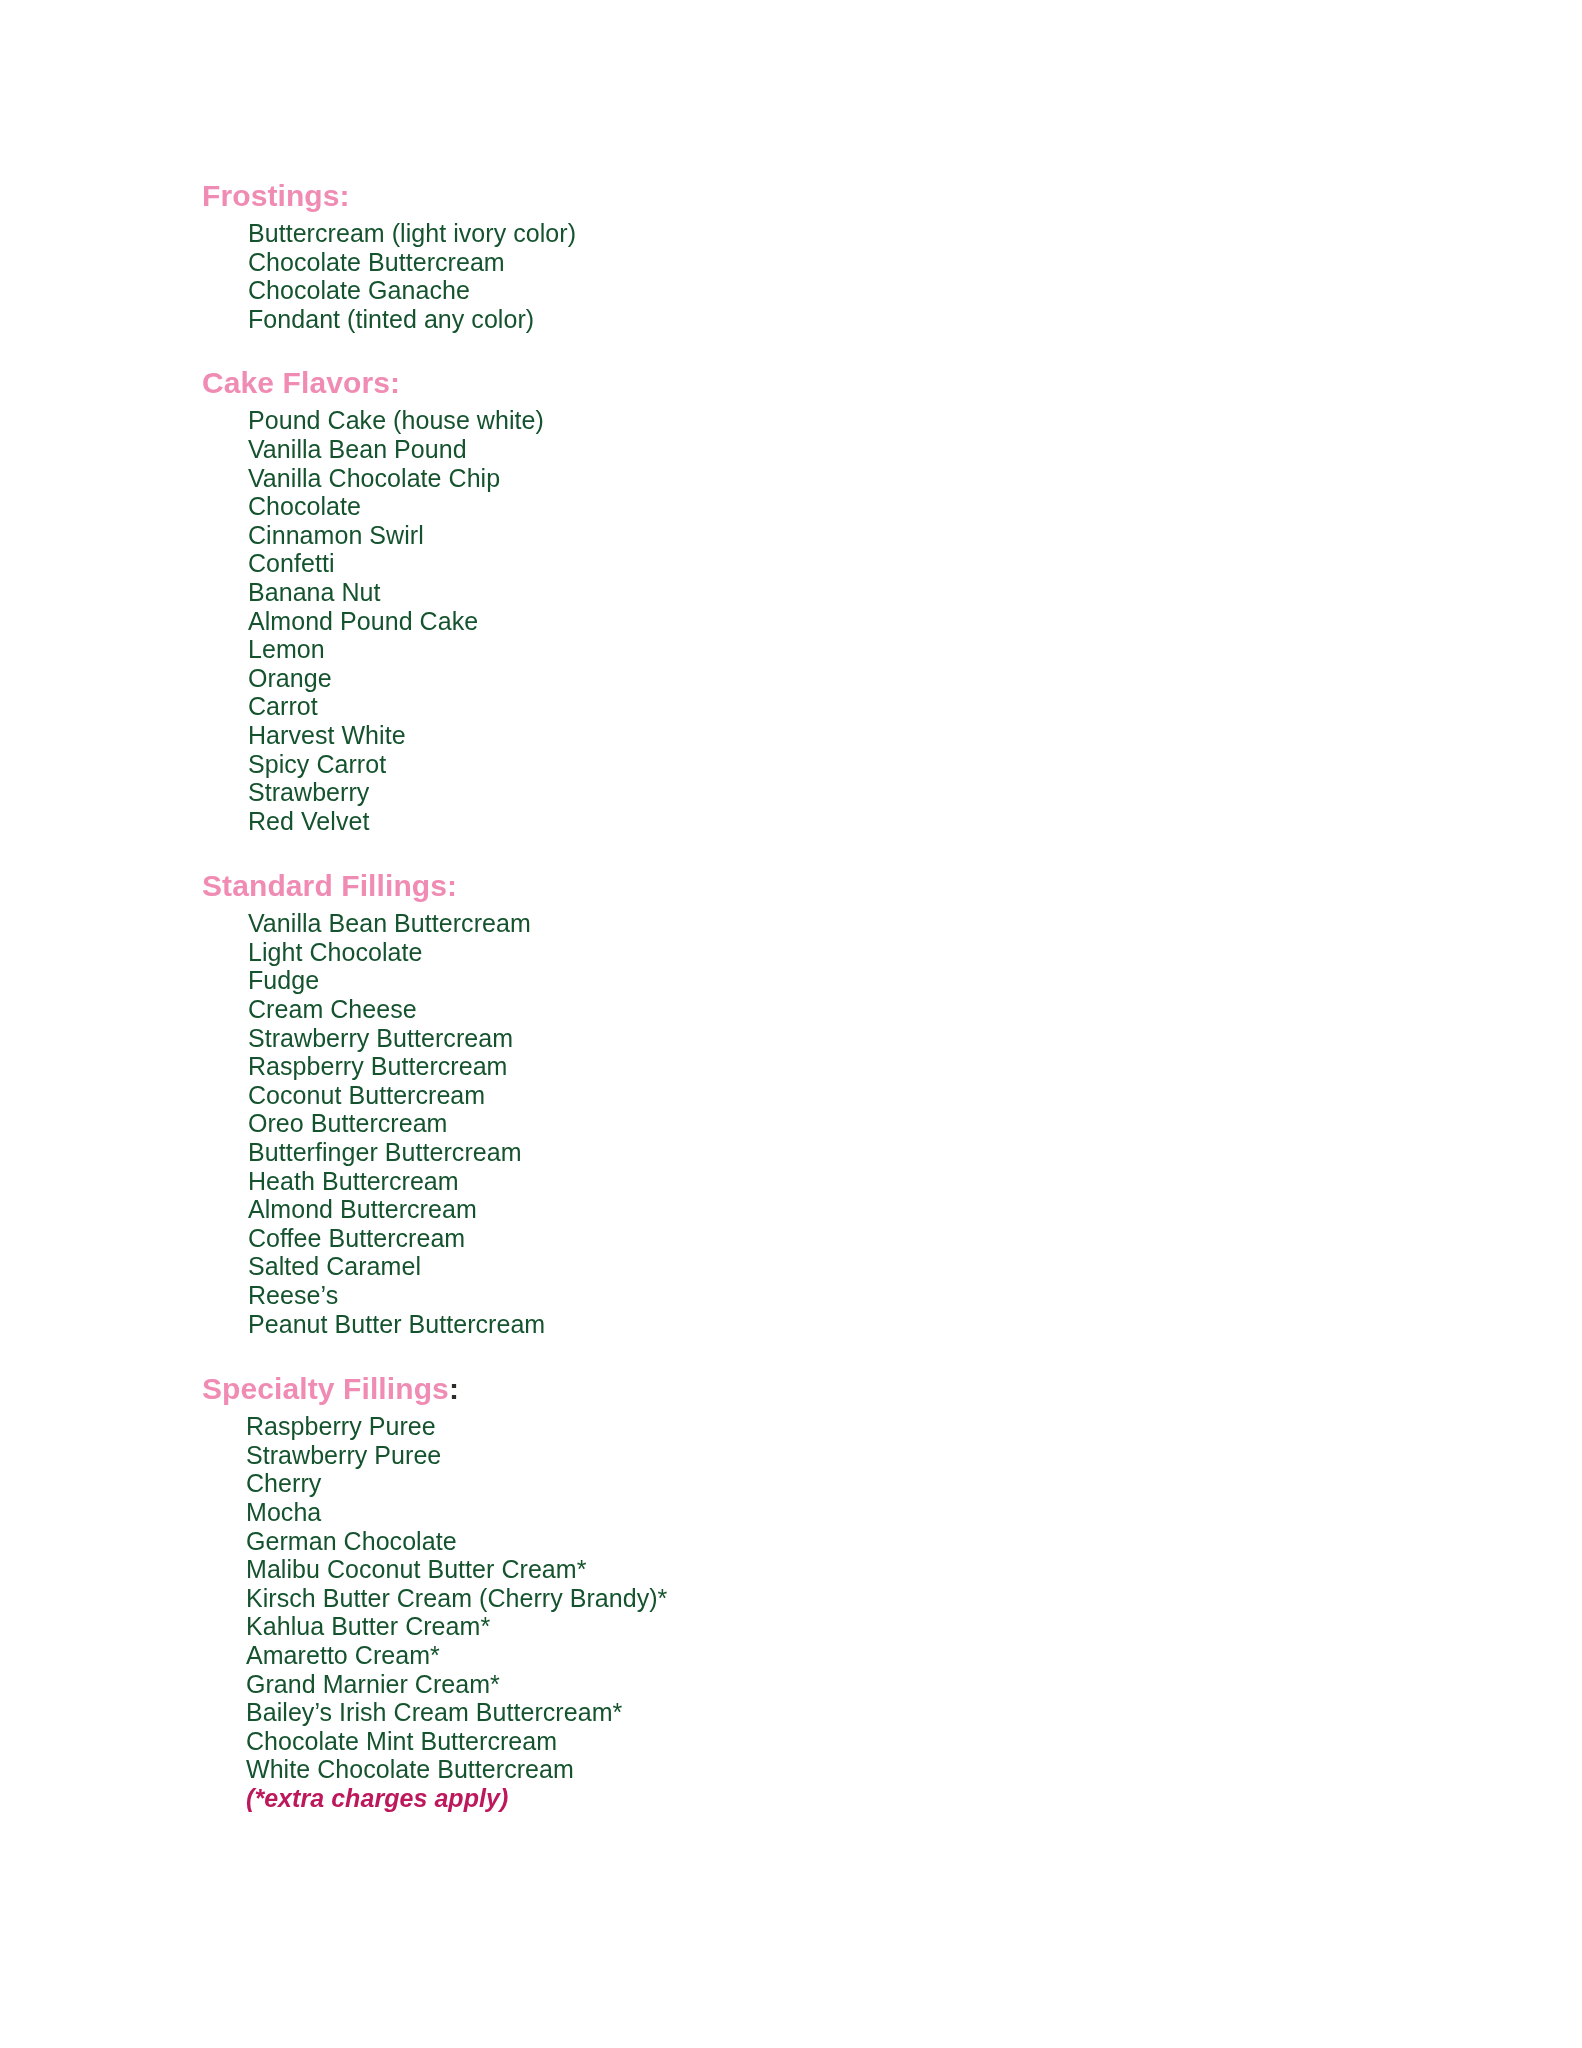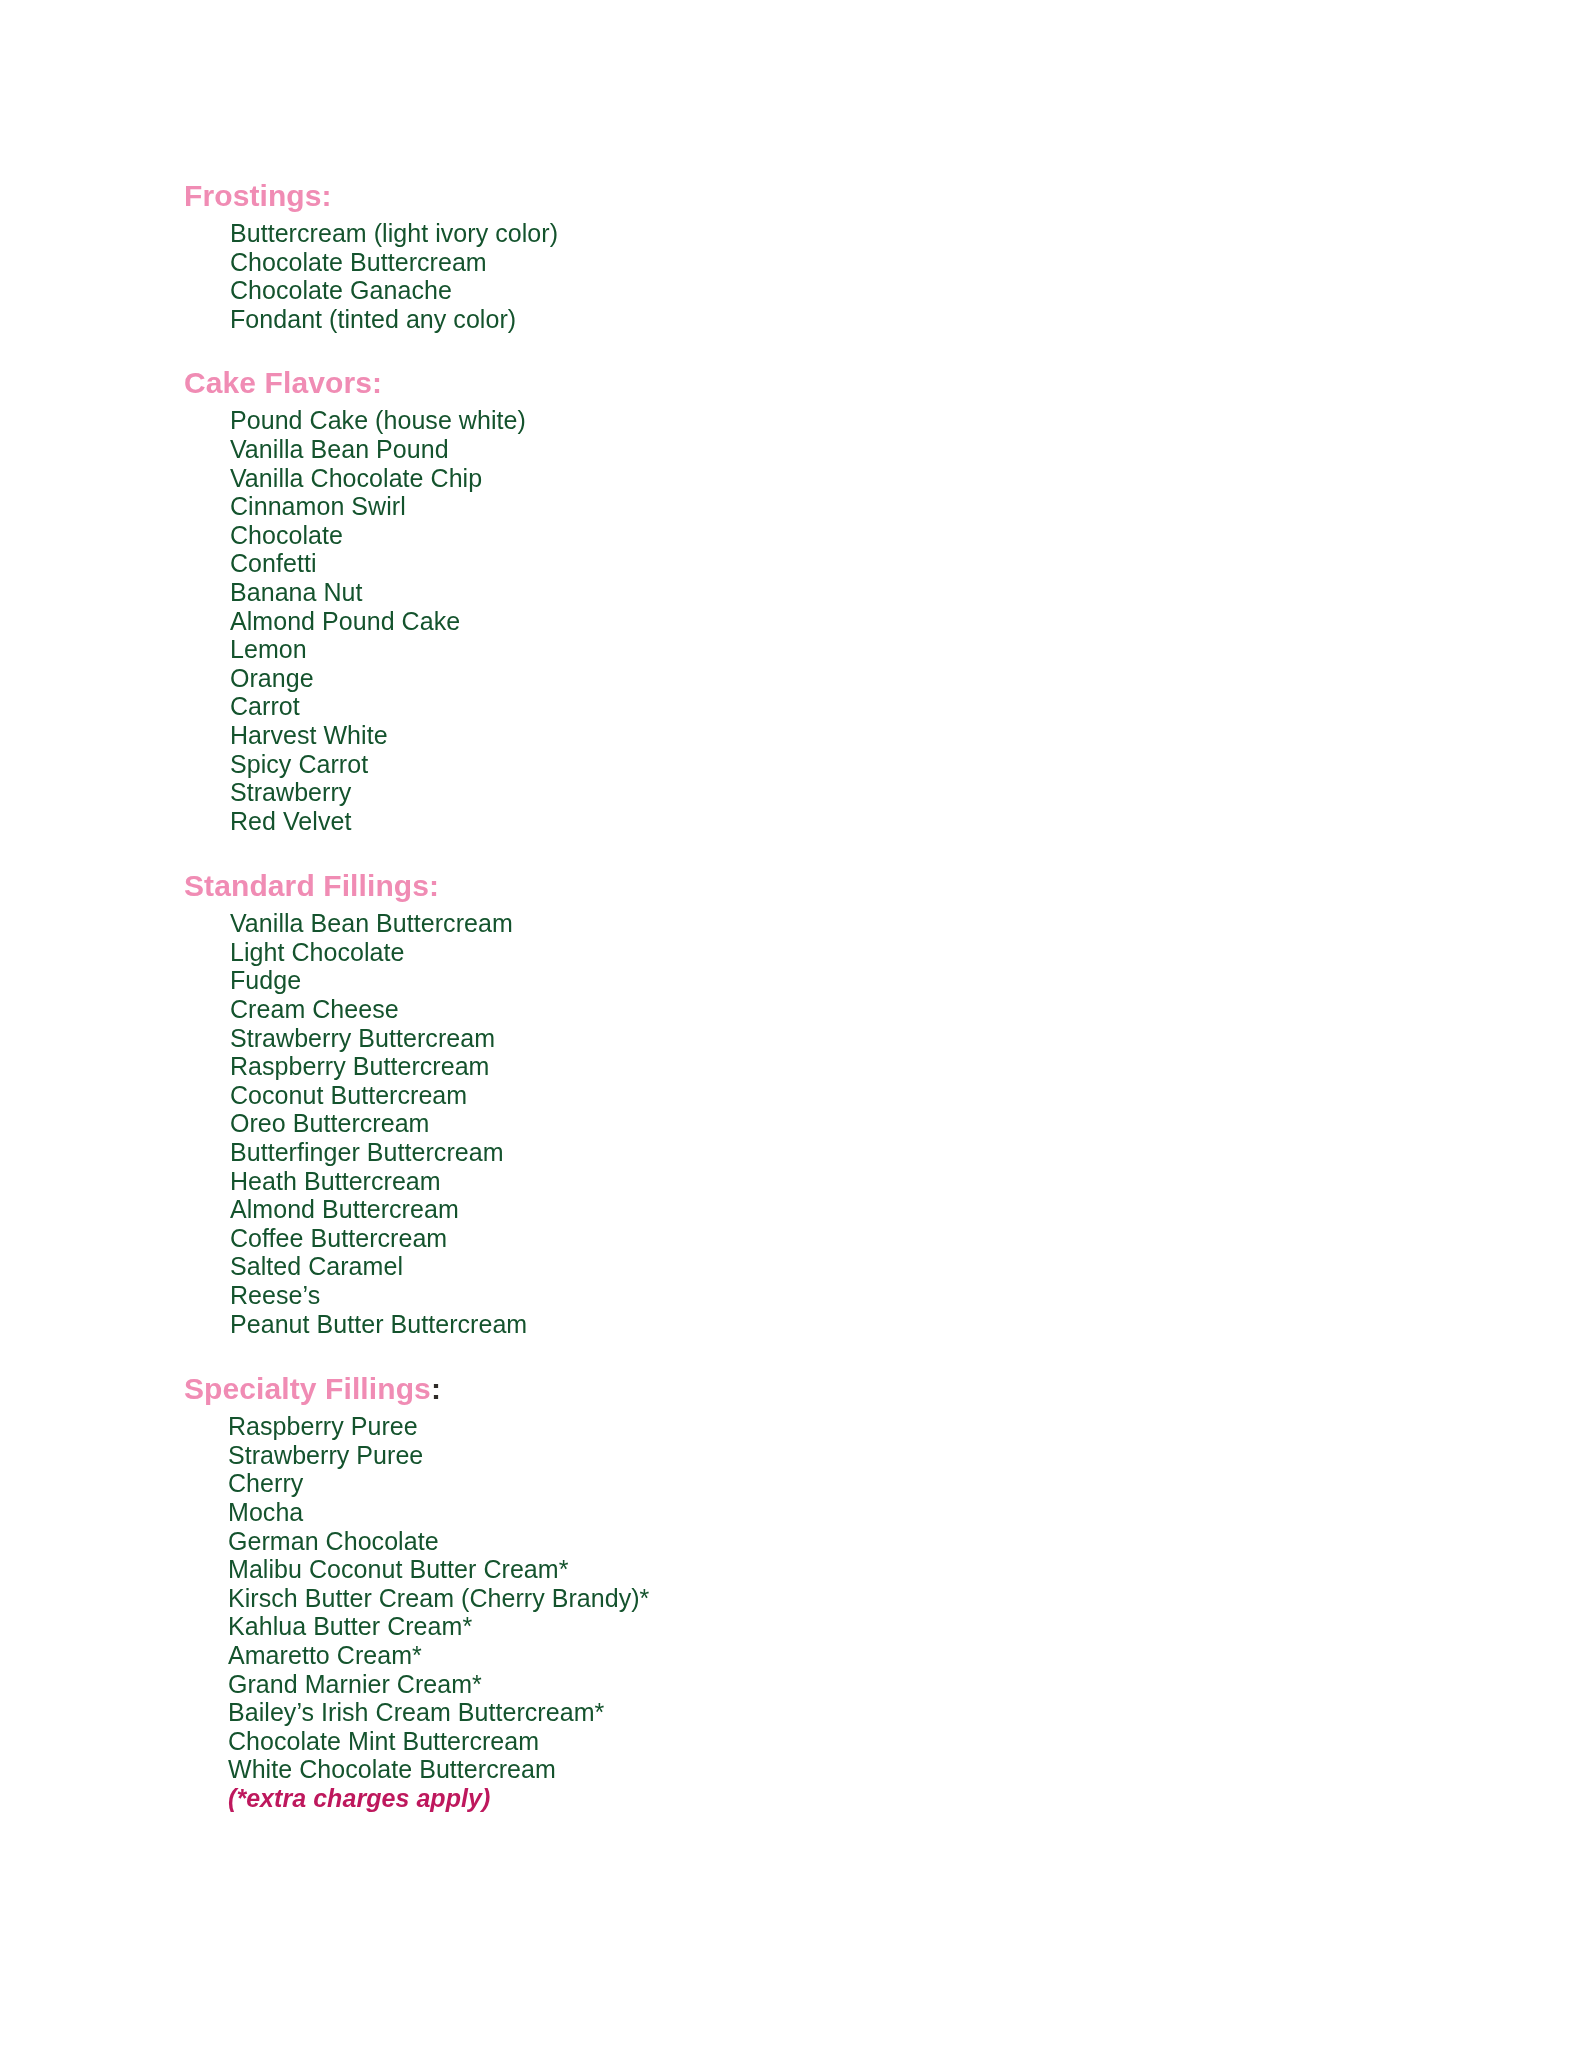--- a/index.html
+++ b/index.html
@@ -13,21 +13,21 @@
   .page {
     position: relative;
     width: 1582px;
     height: 2048px;
     background: #ffffff;
     overflow: hidden;
     box-sizing: border-box;
   }
   .content {
     position: absolute;
-    left: 184px;
+    left: 202px;
     top: 178px;
     width: 1200px;
   }
   .section {
     margin: 0 0 34px 0;
   }
   .section:last-child {
     margin-bottom: 16px;
   }
   .section-heading {
@@ -82,22 +82,22 @@
         <li class="item">Fondant (tinted any color)</li>
       </ul>
     </div>
 
     <div class="section cake-flavors">
       <div class="section-heading"><span>Cake Flavors</span><span>:</span></div>
       <ul class="item-list">
         <li class="item">Pound Cake (house white)</li>
         <li class="item">Vanilla Bean Pound</li>
         <li class="item">Vanilla Chocolate Chip</li>
+        <li class="item">Chocolate</li>
         <li class="item">Cinnamon Swirl</li>
-        <li class="item">Chocolate</li>
         <li class="item">Confetti</li>
         <li class="item">Banana Nut</li>
         <li class="item">Almond Pound Cake</li>
         <li class="item">Lemon</li>
         <li class="item">Orange</li>
         <li class="item">Carrot</li>
         <li class="item">Harvest White</li>
         <li class="item">Spicy Carrot</li>
         <li class="item">Strawberry</li>
         <li class="item">Red Velvet</li>

